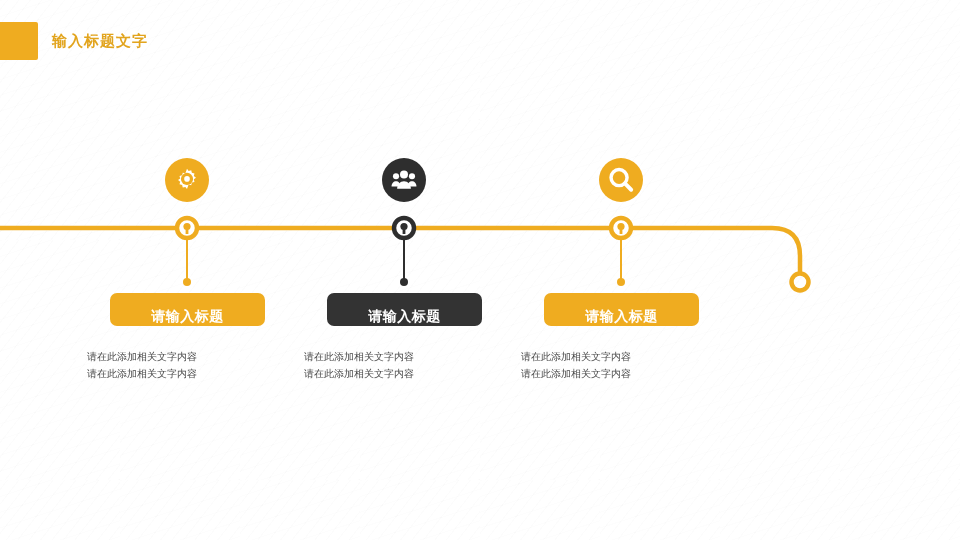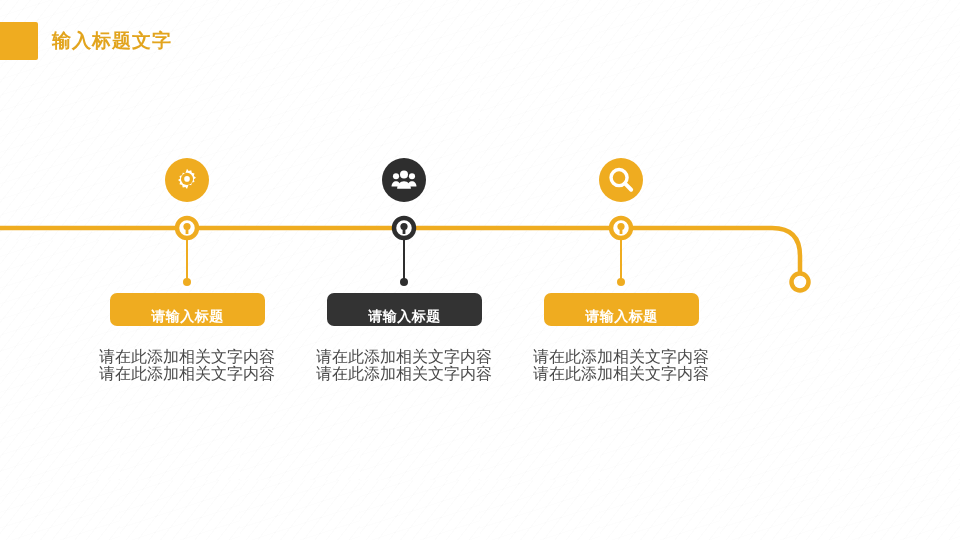--- a/index.html
+++ b/index.html
@@ -43,21 +43,21 @@
     align-items: center;
   }
   .header-block {
     width: 38px;
     height: 38px;
     background: #EFAC20;
     border-radius: 0 2px 2px 0;
   }
   .header-title {
     margin-left: 14px;
-    font-size: 19px;
+    font-size: 15px;
     font-weight: bold;
     color: #E2A41D;
     letter-spacing: 1px;
     white-space: nowrap;
   }
 
   
   .timeline-svg {
     position: absolute;
     left: 0;
@@ -104,24 +104,24 @@
     font-weight: bold;
     letter-spacing: 0.5px;
     white-space: nowrap;
   }
 
   
   .body-copy {
     position: absolute;
     top: 348px;
     width: 200px;
-    text-align: center;
+    text-align: left;
     z-index: 3;
     color: #4a4a4a;
-    font-size: 16px;
+    font-size: 10px;
     line-height: 17px;
   }
   .body-copy div { white-space: nowrap; }
 </style>
 </head>
 <body>
 
 <div class="watermark-layer"></div>
 
 <div class="header">

